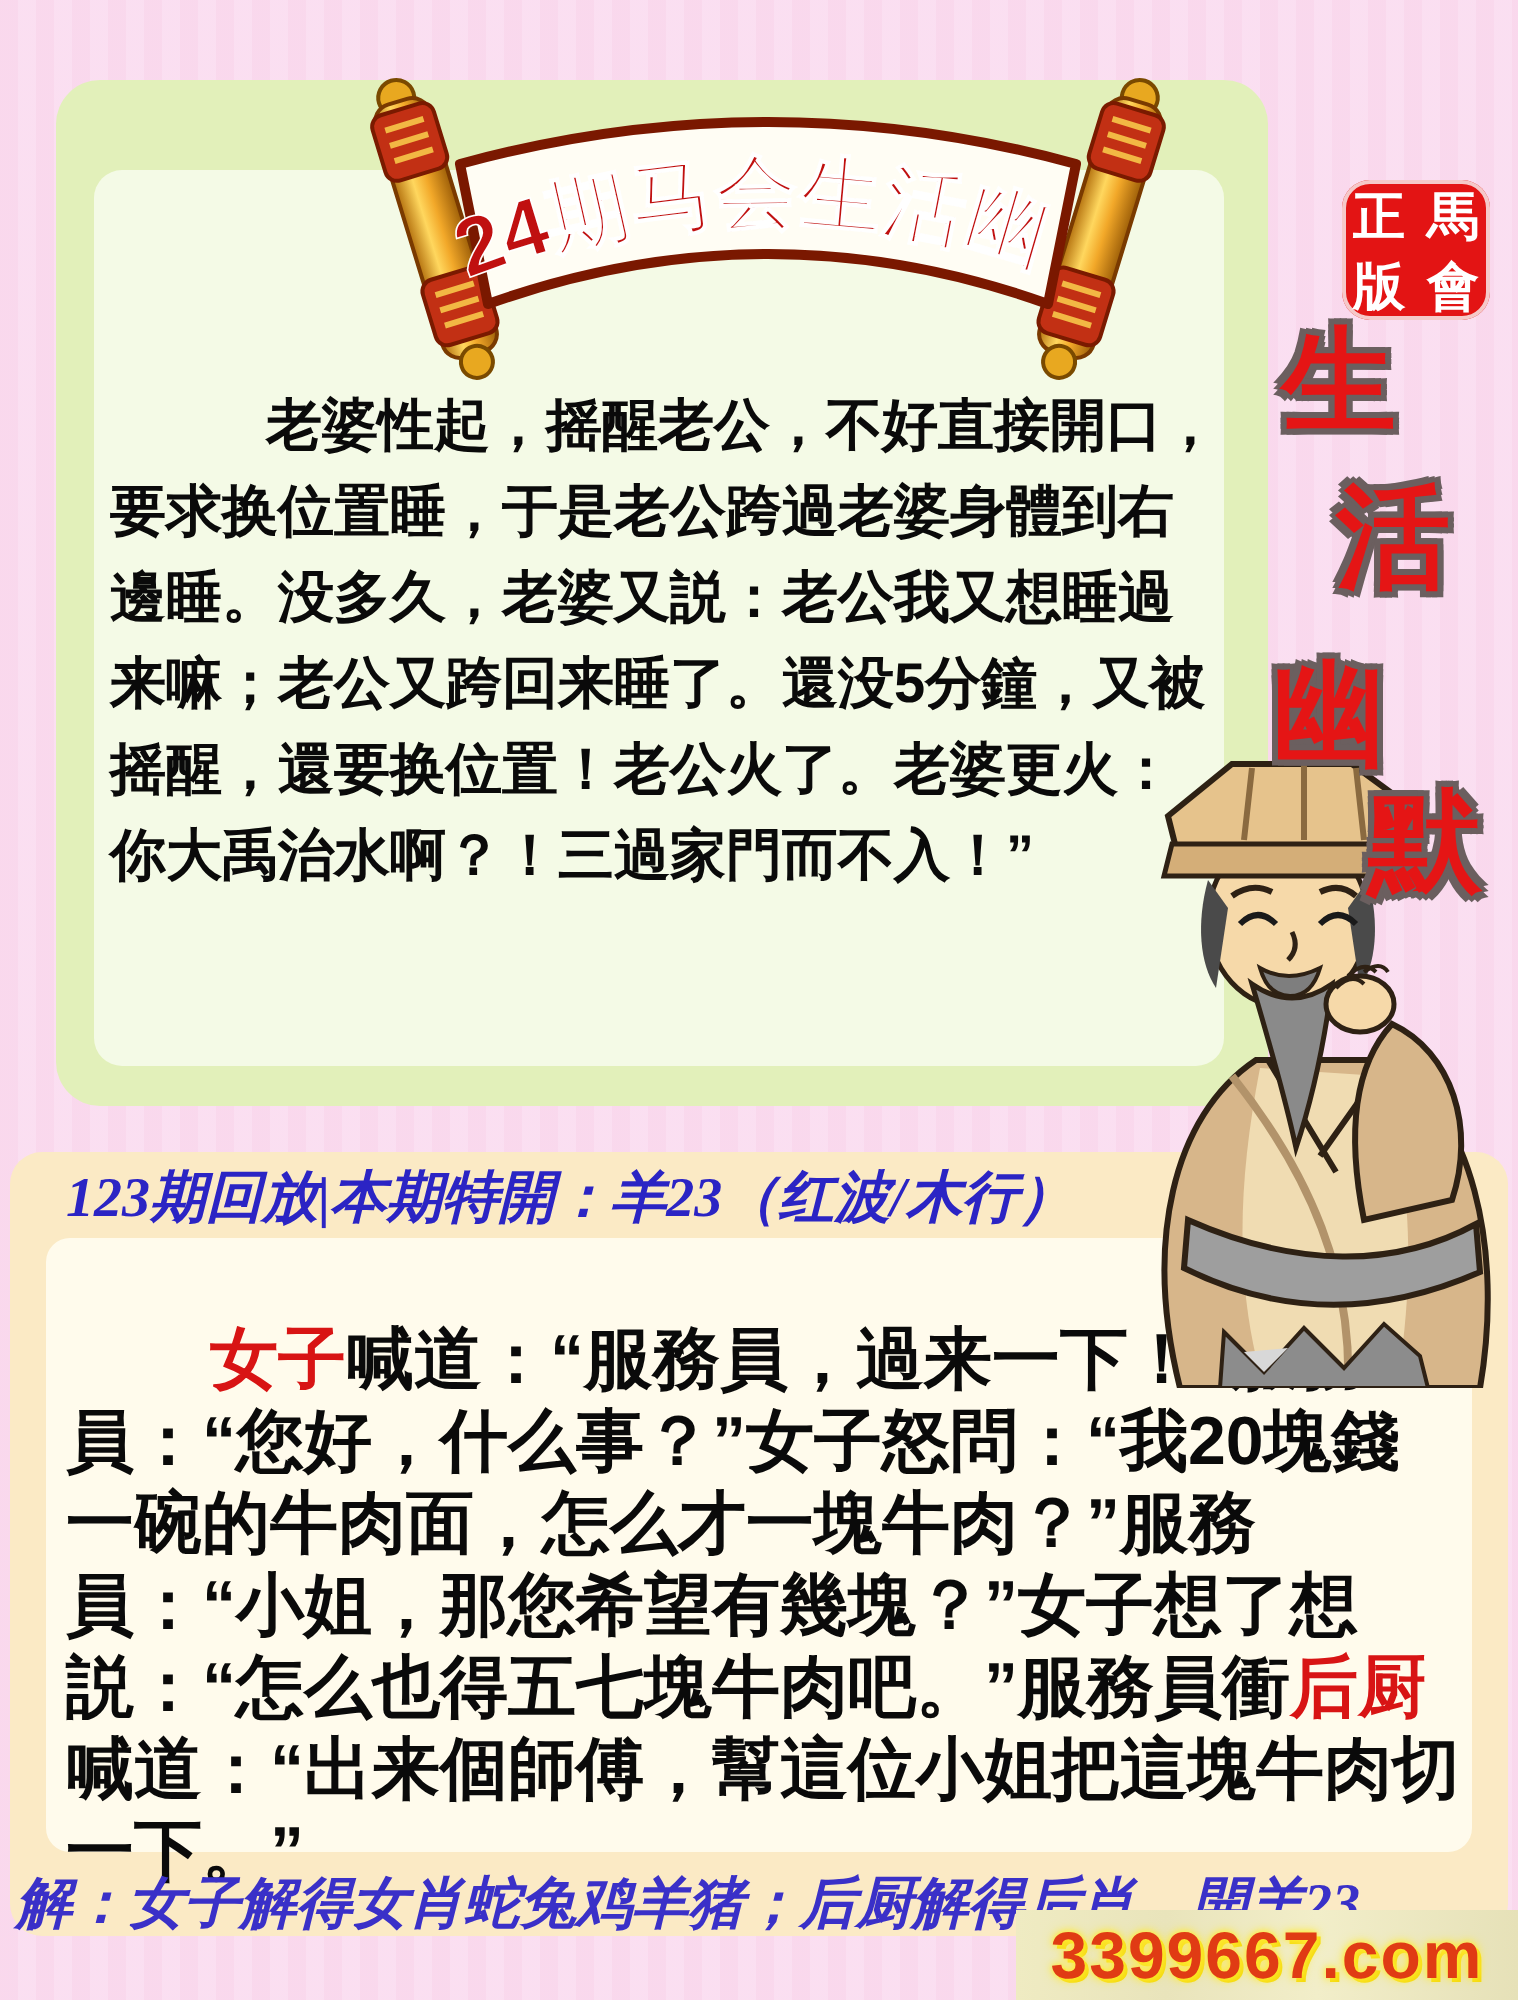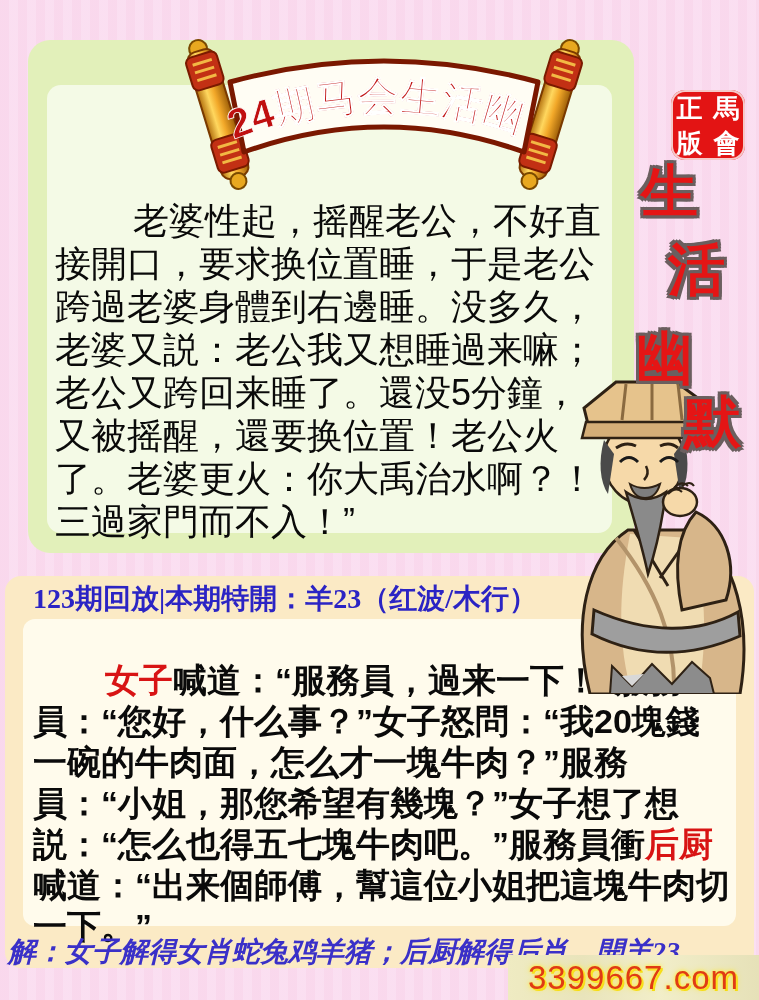--- a/index.html
+++ b/index.html
@@ -17,21 +17,21 @@
   .box1-outer{
     position:absolute;left:28px;top:40px;width:606px;height:513px;
     background:#E2F0BA;border-radius:22px;z-index:1;
   }
   .box1-inner{
     position:absolute;left:47px;top:85px;width:565px;height:448px;
     background:#F4FAE6;border-radius:14px;z-index:2;
   }
   .joke1{
     position:absolute;left:55px;top:163px;width:557px;z-index:3;
-    font-size:36px;line-height:43px;font-weight:400;color:#0A0A0A;
+    font-size:28px;line-height:43px;font-weight:700;color:#0A0A0A;
     text-indent:78px;letter-spacing:0px;
   }
   
   .scroll-svg{position:absolute;left:146px;top:36px;width:476px;height:156px;z-index:4;}
   
   .badge{
     position:absolute;left:671px;top:90px;width:74px;height:70px;z-index:3;
     background:#E31414;border-radius:14px;
     display:grid;grid-template-columns:1fr 1fr;grid-template-rows:1fr 1fr;
     align-items:center;justify-items:center;
@@ -55,21 +55,21 @@
   
   .mascot-svg{position:absolute;left:556px;top:378px;width:203px;height:316px;z-index:6;}
   
   .box2-outer{
     position:absolute;left:5px;top:576px;width:749px;height:392px;
     background:#FBEAC5;border-radius:16px;z-index:1;
   }
   .box2-header{
     position:absolute;left:33px;top:580px;z-index:3;
     font-family:"Liberation Serif",serif;
-    font-size:28px;font-weight:700;color:#2B24C4;white-space:nowrap;
+    font-size:28px;font-weight:700;color:#2B24C4;white-space:nowrap;font-style:italic;
   }
   .box2-inner{
     position:absolute;left:23px;top:619px;width:713px;height:307px;
     background:#FFFBEC;border-radius:12px;z-index:2;
   }
   .joke2{
     position:absolute;left:33px;top:626px;width:697px;z-index:3;
     font-size:34px;line-height:41px;font-weight:700;color:#0A0A0A;
     text-indent:72px;
   }
@@ -79,21 +79,21 @@
     font-family:"Liberation Serif",serif;
     font-size:28px;font-weight:700;color:#3A30C8;white-space:nowrap;font-style:italic;
   }
   
   .watermark{
     position:absolute;left:508px;top:955px;width:251px;height:45px;z-index:10;
     background:linear-gradient(90deg,#EFEBC2 0%,#E9E4BB 30%,#F2EEC9 60%,#E6E1B8 100%);
     display:flex;align-items:center;justify-content:center;
   }
   .watermark span{
-    font-size:33px;font-weight:400;color:#E03B14;letter-spacing:1px;
+    font-size:33px;font-weight:700;color:#E03B14;letter-spacing:1px;
     text-shadow:0 0 3px #FFEE30,0 0 6px #FFE840,2px 2px 0 #F5D90A;
   }
 </style>
 </head>
 <body>
 
 <div class="bg-stripes"></div>
 
 <div class="box1-outer"></div>
 <div class="box1-inner"></div>

